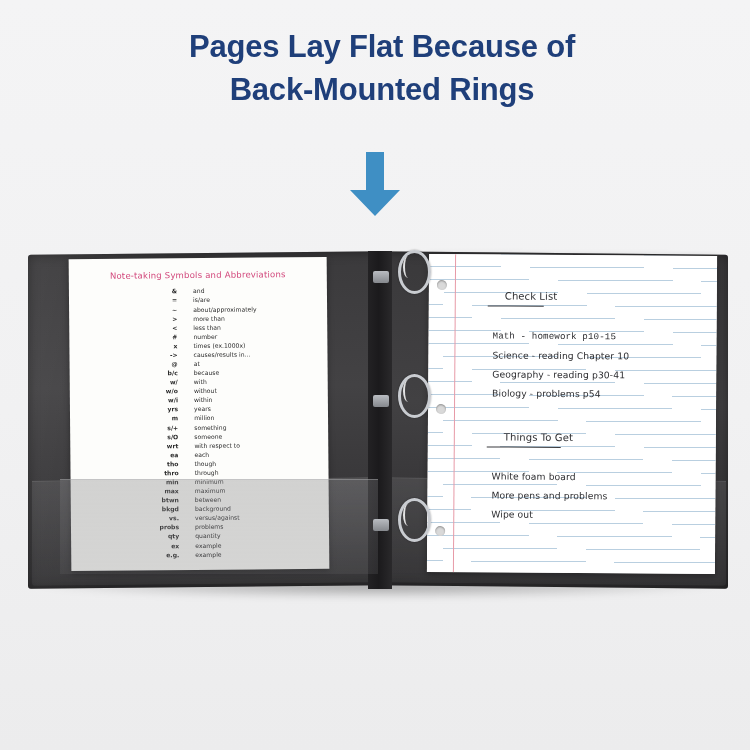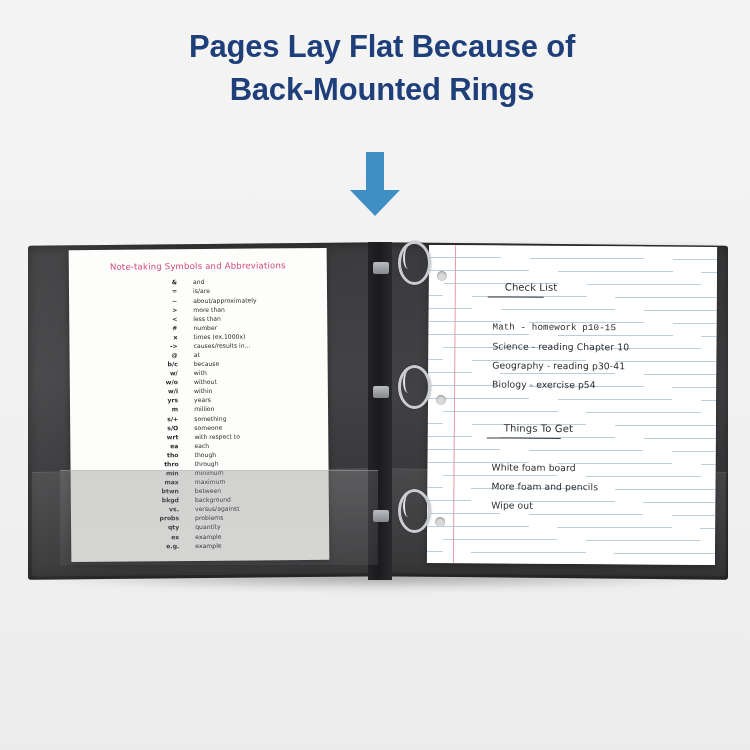--- a/index.html
+++ b/index.html
@@ -50,21 +50,21 @@
   .backdrop {
     position: absolute;
     inset: 0;
     background: linear-gradient(180deg, #f4f4f5 0%, #f1f1f2 55%, #ececed 100%);
   }
 
   
   .binder {
     position: absolute;
     left: 28px;
-    top: 234px;
+    top: 243px;
     width: 608px;
     height: 352px;
   }
   .binder-shadow {
     position: absolute;
     left: 10px;
     top: 330px;
     width: 680px;
     height: 26px;
     background: radial-gradient(ellipse at center, rgba(0,0,0,0.30) 0%, rgba(0,0,0,0.12) 45%, rgba(0,0,0,0) 72%);
@@ -433,27 +433,27 @@
       <div class="punch" style="top:26px;"></div>
       <div class="punch" style="top:150px;"></div>
       <div class="punch" style="top:272px;"></div>
 
       <div class="hand h-title" style="left:60px; top:36px;">Check List</div>
       <div class="underline" style="left:59px; top:51px; width:56px;"></div>
 
       <div class="hand" style="left:48px; top:76px;font-family:Liberation Mono, monospace;">Math - homework p10-15</div>
       <div class="hand" style="left:48px; top:95px;">Science - reading Chapter 10</div>
       <div class="hand" style="left:48px; top:114px;">Geography - reading p30-41</div>
-      <div class="hand" style="left:48px; top:133px;">Biology - exercise p54</div>
+      <div class="hand" style="left:48px; top:133px;">Biology - problems p54</div>
 
       <div class="hand h-title" style="left:60px; top:177px;">Things To Get</div>
       <div class="underline" style="left:59px; top:192px; width:74px;"></div>
 
       <div class="hand" style="left:48px; top:216px;">White foam board</div>
-      <div class="hand" style="left:48px; top:235px;">More foam and pencils</div>
+      <div class="hand" style="left:48px; top:235px;">More pens and problems</div>
       <div class="hand" style="left:48px; top:254px;text-align:center;">Wipe out</div>
     </div>
 
     <div class="ring-base" style="left:345px; top:28px;"></div>
     <div class="ring" style="left:370px; top:7px;"></div>
 
     <div class="ring-base" style="left:345px; top:152px;"></div>
     <div class="ring" style="left:370px; top:131px;"></div>
 
     <div class="ring-base" style="left:345px; top:276px;"></div>

